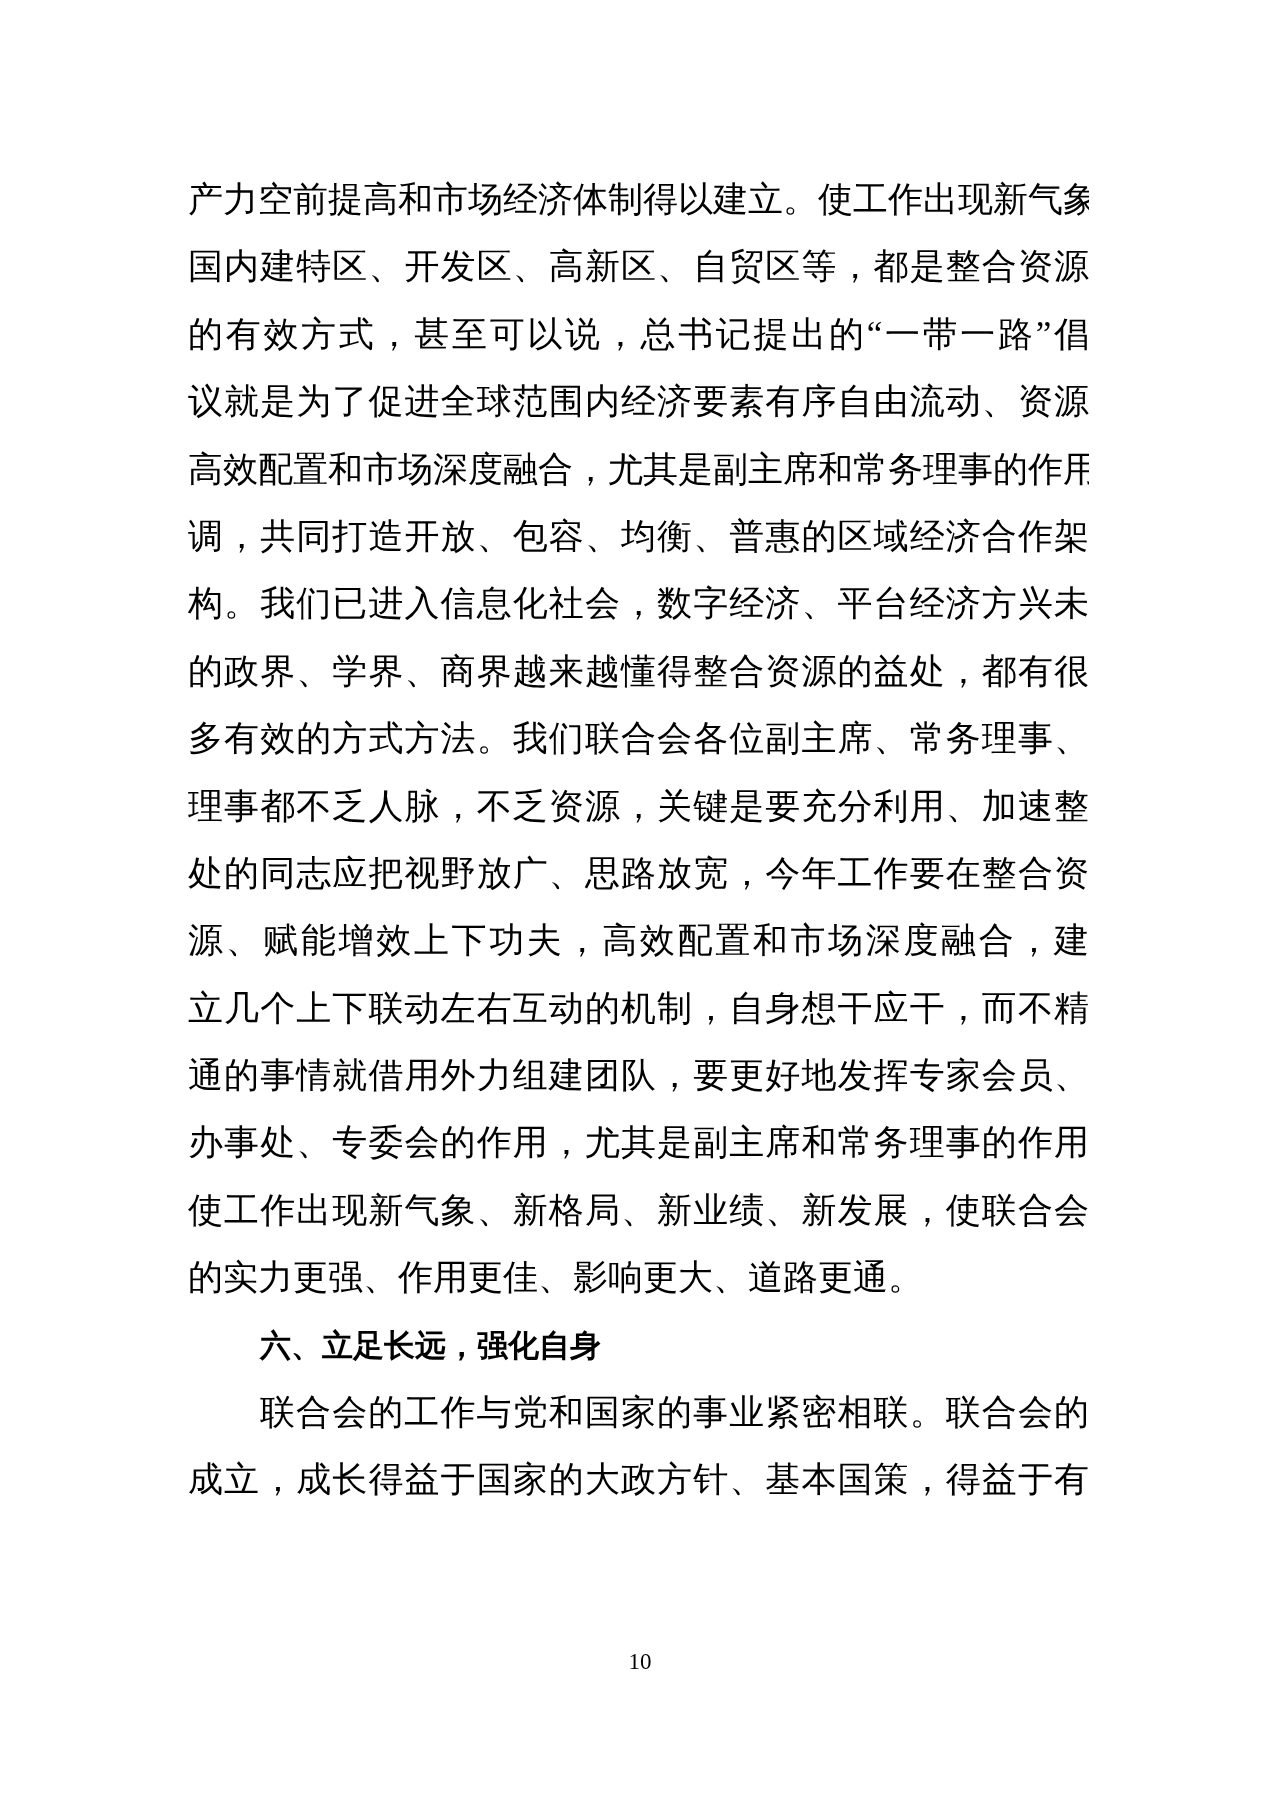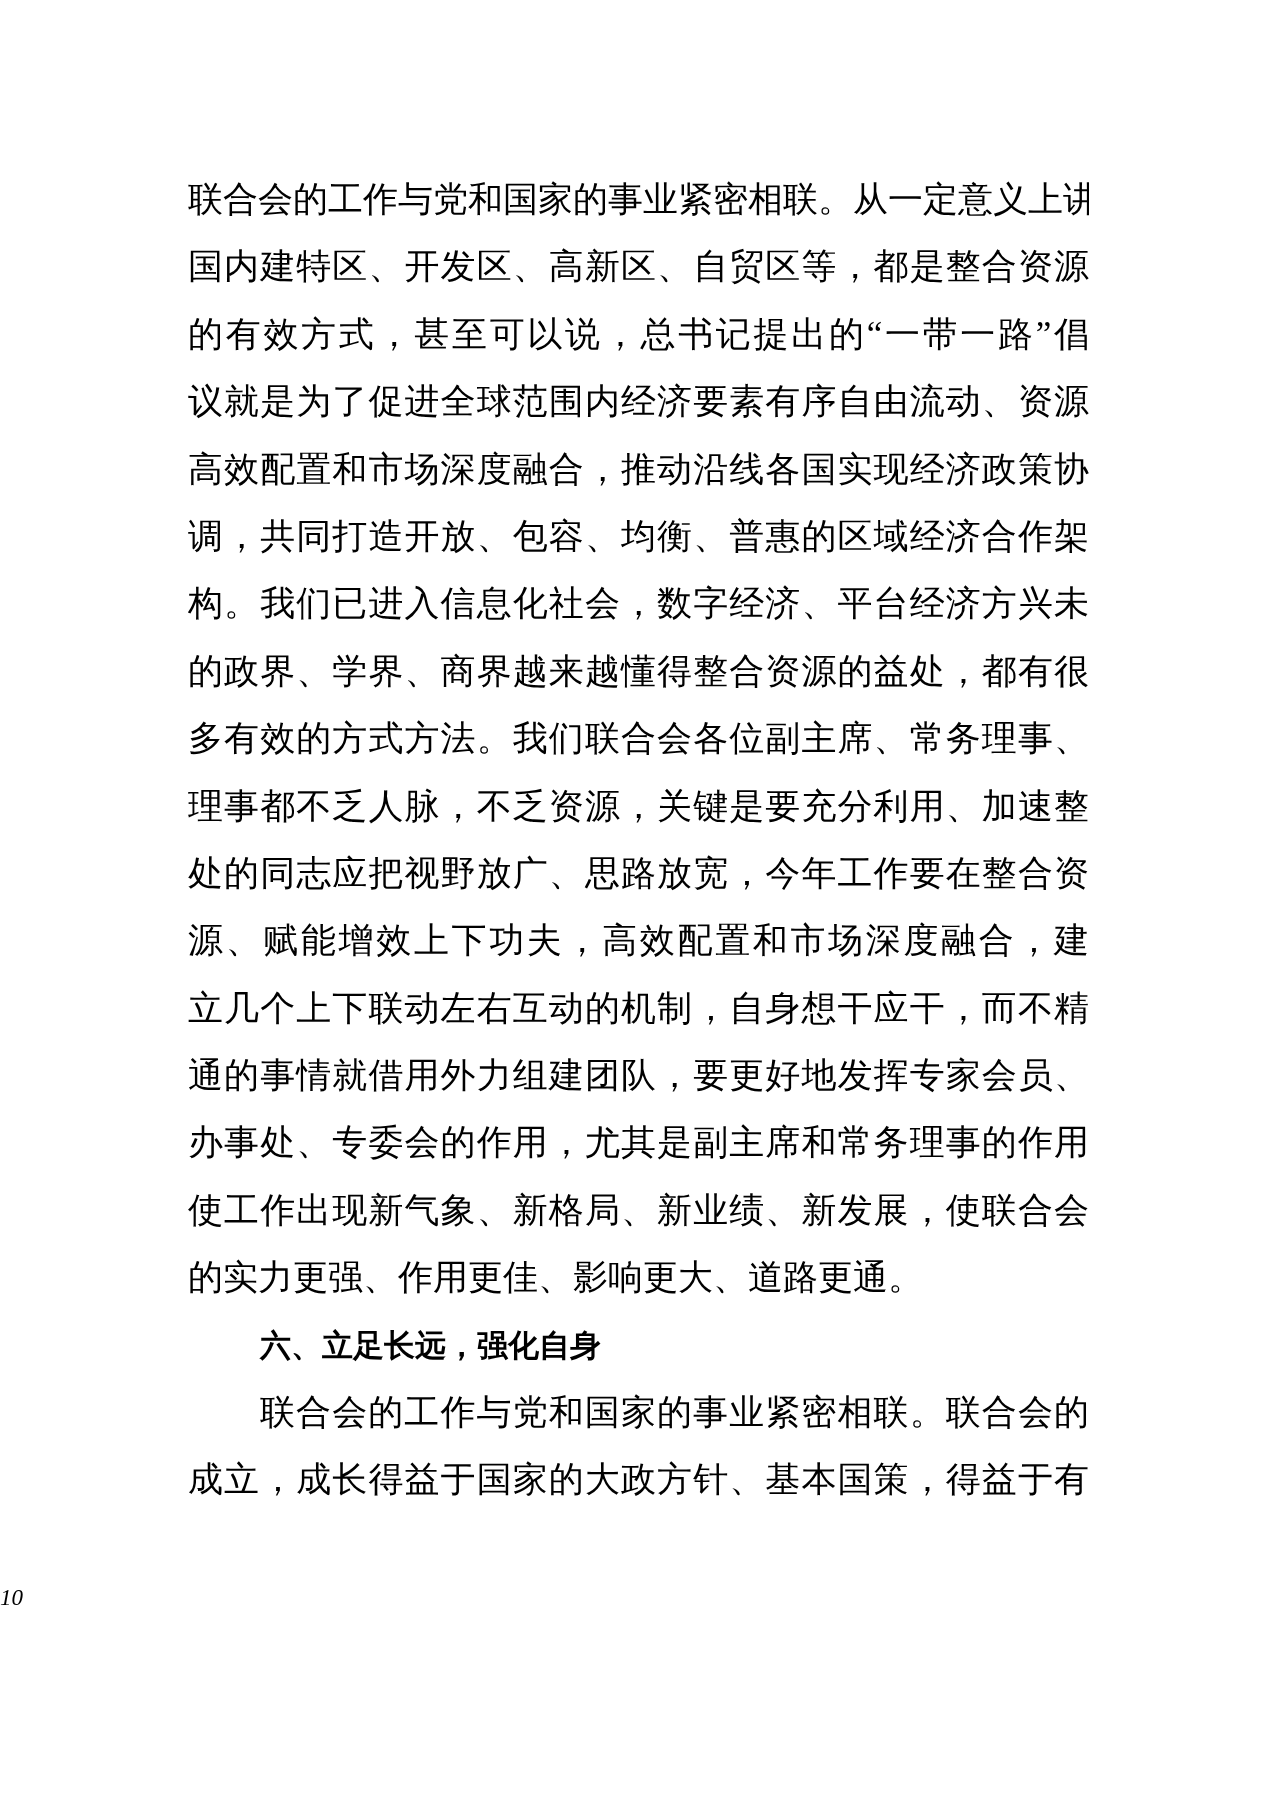--- a/index.html
+++ b/index.html
@@ -36,41 +36,41 @@
   }
   .line.indent2 {
     padding-left: 72px;
   }
   .line.heading {
     font-weight: 700;
     font-size: 31px;
   }
   .page-number {
     position: absolute;
-    top: 1582px;
+    top: 1646px;
     left: 0;
     width: 100%;
     height: 32px;
     line-height: 32px;
+    text-align: center;
     font-size: 23px;
     font-family: "Liberation Serif", "DejaVu Serif", serif;
     color: #000000;
-    font-style: italic;
   }
 </style>
 </head>
 <body>
 
 <div class="page">
   <div class="text-block">
-    <div class="line">联合会的工作与党和国家的事业紧密相联。从一定意义上讲</div>
+    <div class="line">产力空前提高和市场经济体制得以建立。使工作出现新气象</div>
     <div class="line">国内建特区、开发区、高新区、自贸区等，都是整合资源</div>
     <div class="line">的有效方式，甚至可以说，总书记提出的“一带一路”倡</div>
     <div class="line">议就是为了促进全球范围内经济要素有序自由流动、资源</div>
-    <div class="line">高效配置和市场深度融合，推动沿线各国实现经济政策协</div>
+    <div class="line">高效配置和市场深度融合，尤其是副主席和常务理事的作用</div>
     <div class="line">调，共同打造开放、包容、均衡、普惠的区域经济合作架</div>
     <div class="line">构。我们已进入信息化社会，数字经济、平台经济方兴未</div>
     <div class="line">的政界、学界、商界越来越懂得整合资源的益处，都有很</div>
     <div class="line">多有效的方式方法。我们联合会各位副主席、常务理事、</div>
     <div class="line">理事都不乏人脉，不乏资源，关键是要充分利用、加速整</div>
     <div class="line">处的同志应把视野放广、思路放宽，今年工作要在整合资</div>
     <div class="line">源、赋能增效上下功夫，高效配置和市场深度融合，建</div>
     <div class="line">立几个上下联动左右互动的机制，自身想干应干，而不精</div>
     <div class="line">通的事情就借用外力组建团队，要更好地发挥专家会员、</div>
     <div class="line">办事处、专委会的作用，尤其是副主席和常务理事的作用</div>

